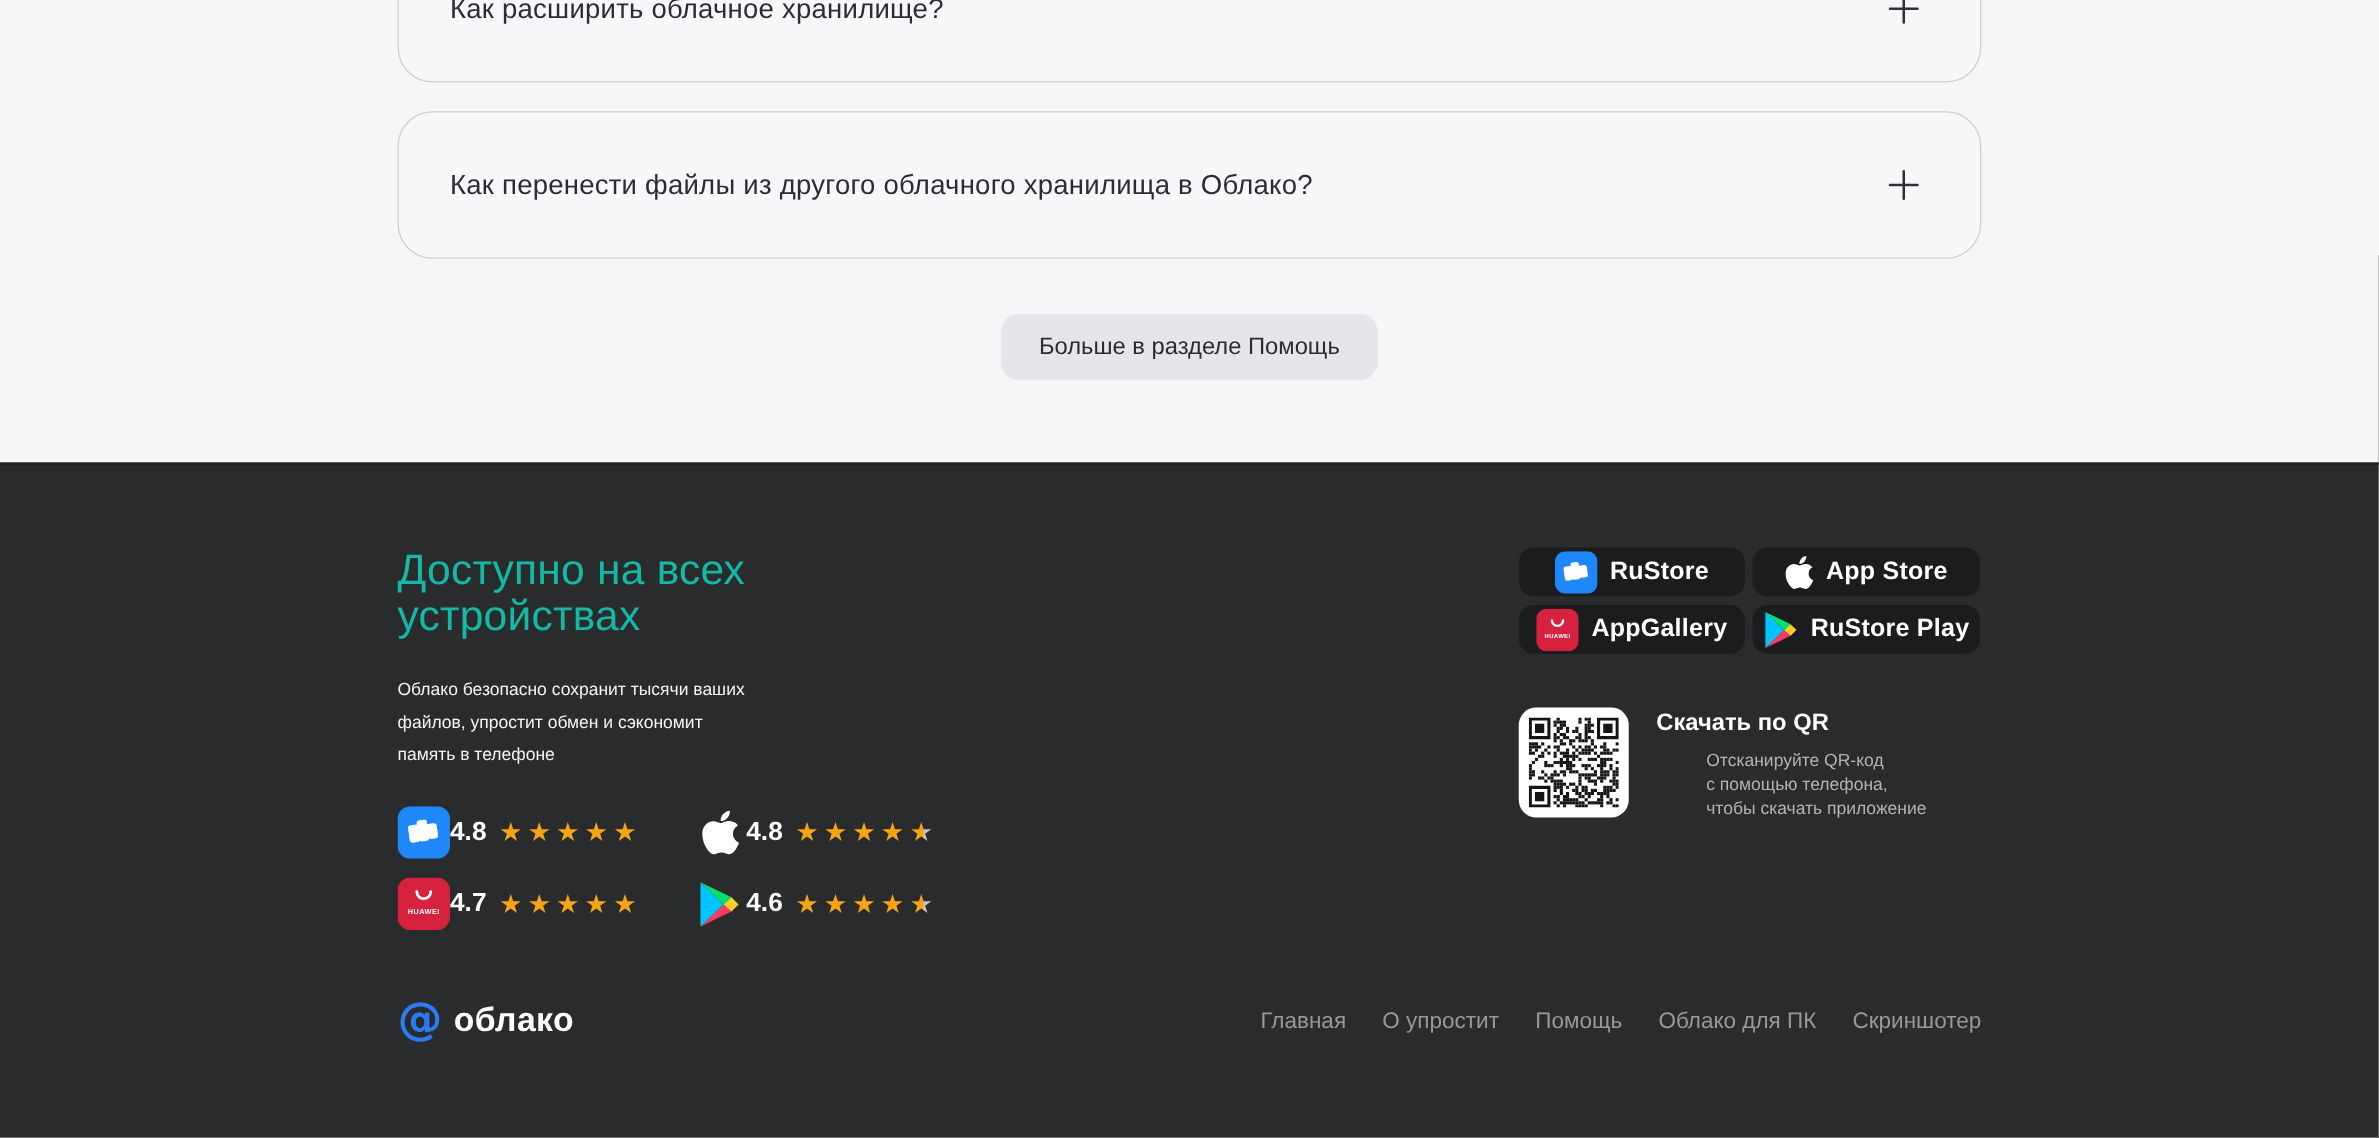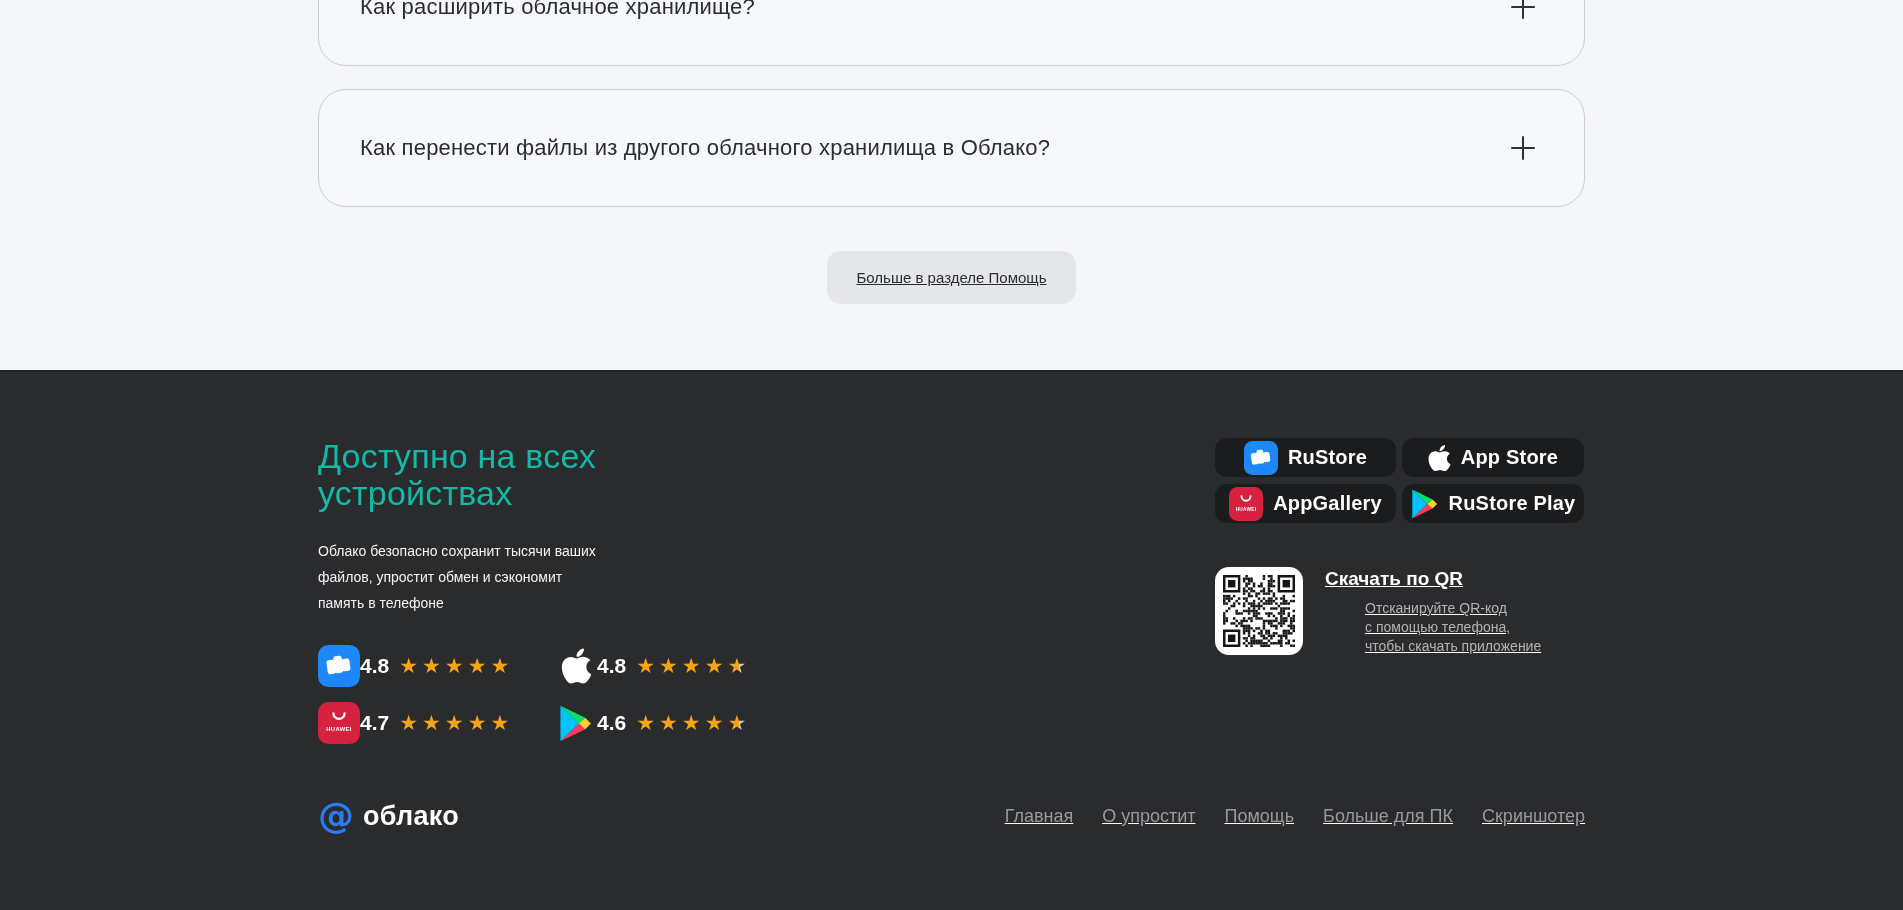--- a/index.html
+++ b/index.html
@@ -36,24 +36,23 @@
 
   .more-wrap { text-align:center; margin-top:44px; }
   .more-btn {
     font-family:inherit;
     background:#e5e6e9;
     color:#2b2d33;
     border:none;
     border-radius:14px;
     height:53px;
     padding:0 30px;
-    font-size:15px;
+    font-size:19px;
     font-weight:500;
     cursor:pointer;
-    text-decoration:underline;
   }
 
   
   .footer {
     height:540px;
     background:#2a2b2d;
     border-top:2px solid #222326;
     padding-top:66px;
     color:#fff;
   }
@@ -95,40 +94,40 @@
     border-radius:12px;
     height:39px;
     display:flex;
     align-items:center;
     justify-content:center;
     gap:10px;
     cursor:pointer;
   }
   .badge-label { font-size:20px; font-weight:600; color:#fff; letter-spacing:.2px; }
 
-  .qr-row { margin-top:43px; display:flex; align-items:center;text-decoration:underline; }
+  .qr-row { margin-top:43px; display:flex; align-items:flex-start; }
   .qr-box {
     width:88px; height:88px; background:#fff; border-radius:14px;
     padding:8px; flex:0 0 auto;
   }
   .qr-box svg { width:100%; height:100%; display:block; }
   .qr-text { margin-left:22px; padding-top:2px; }
   .qr-title { font-size:19px; font-weight:600; color:#fff; }
   .qr-sub { margin-top:9px; font-size:14px; line-height:19px; color:#b2b3b5; white-space:pre-line;margin-left:40px; }
 
   .footer-bottom {
     margin-top:54px;
     display:flex;
     justify-content:space-between;
     align-items:center;
   }
   .logo { display:flex; align-items:center; gap:9px; cursor:pointer; }
   .logo-at { color:#2b7bf3; font-size:36px; font-weight:700; line-height:36px; font-family:"DejaVu Sans",sans-serif; }
   .logo-word { font-size:27px; font-weight:600; color:#fff; letter-spacing:.3px; }
-  .f-links { display:flex; gap:29px;text-decoration:underline; }
+  .f-links { display:flex; gap:29px; }
   .f-link { font-size:18px; color:#97989a; text-decoration:none; cursor:pointer; }
 </style>
 </head>
 <body>
 
 <section class="faq-section">
   <div class="container">
     <div class="faq-card faq-card--cut">
       <span class="faq-q">Как расширить облачное хранилище?</span>
       <span class="plus"></span>
@@ -614,17 +613,17 @@
 
   <div class="container footer-bottom">
     <div class="logo">
       <span class="logo-at">@</span>
       <span class="logo-word">облако</span>
     </div>
     <nav class="f-links">
       <a class="f-link">Главная</a>
       <a class="f-link">О упростит</a>
       <a class="f-link">Помощь</a>
-      <a class="f-link">Больше для ПК</a>
+      <a class="f-link">Облако для ПК</a>
       <a class="f-link">Скриншотер</a>
     </nav>
   </div>
 </footer>
 
 </body></html>

